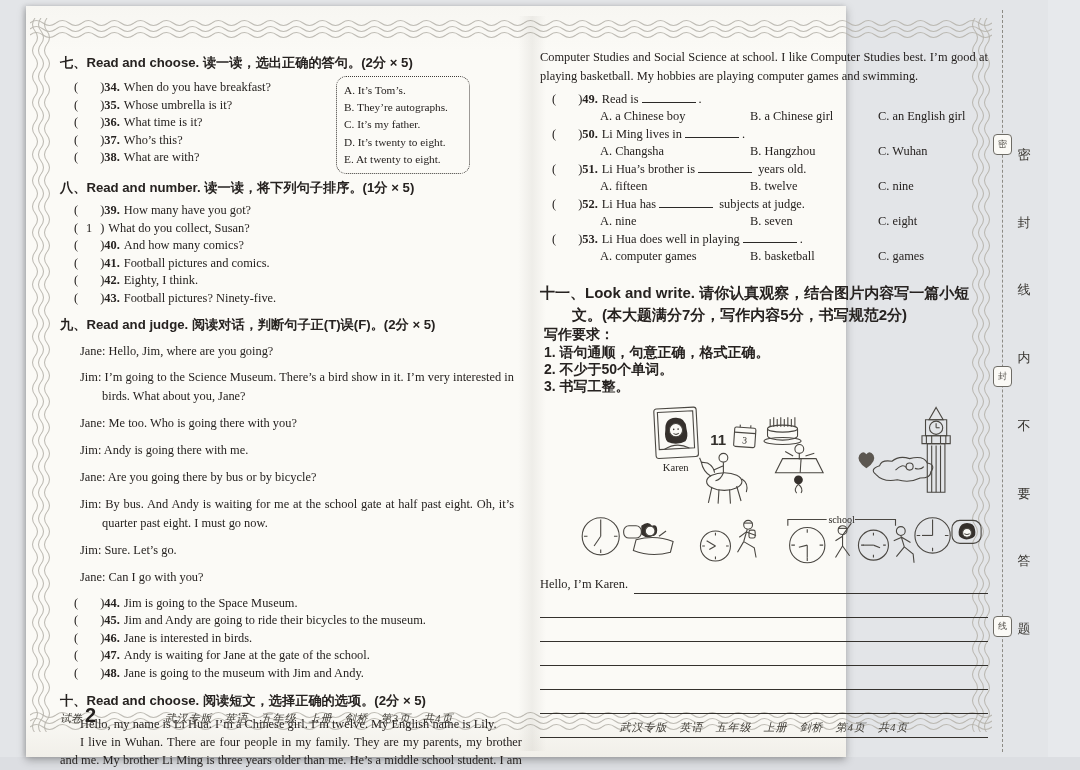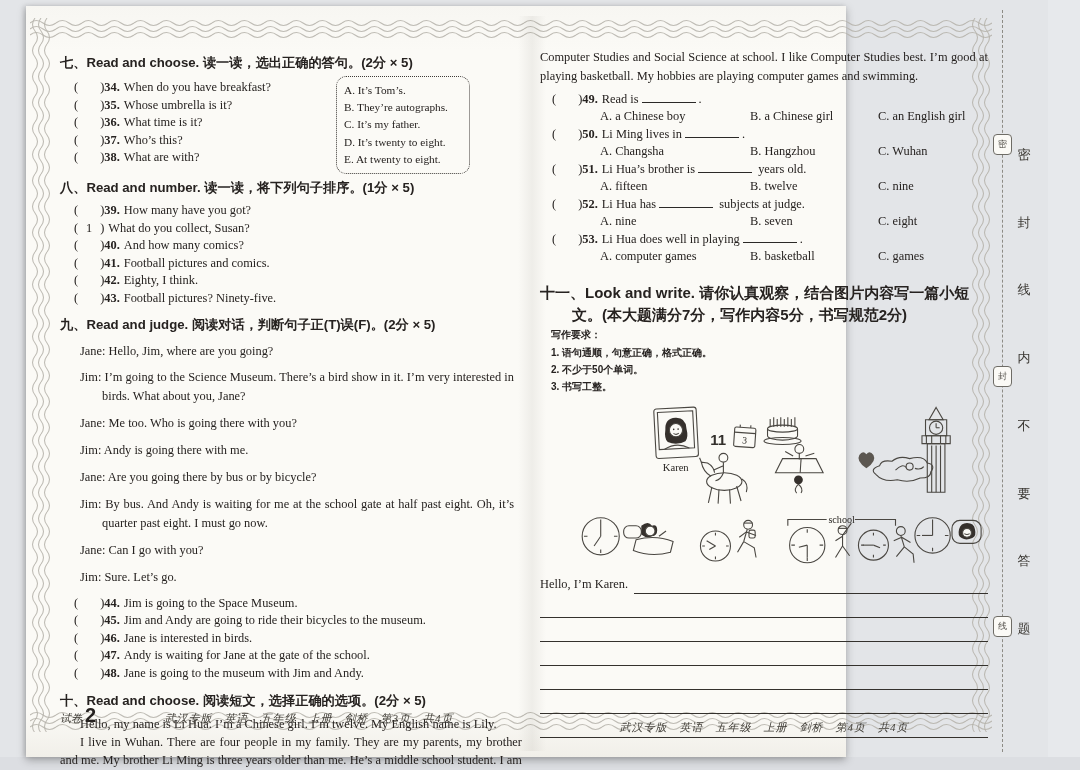--- a/index.html
+++ b/index.html
@@ -33,21 +33,21 @@
     border:1.6px dotted #3e3b37;border-radius:10px;
     padding:5px 7px;font-size:11.3px;line-height:17.2px;background:rgba(251,250,246,.9);
   }
   .dlg{margin:8px;padding-left:34px;text-indent:-22px;line-height:18.9px;text-align:justify;}
   .para{margin:0;text-indent:20px;text-align:justify;line-height:18.3px;}
   .intro{margin:0;text-align:justify;line-height:18.6px;}
   .q .stem{height:17.5px;line-height:17.5px;padding-left:12px;white-space:nowrap;}
   .q .opts{height:17.5px;line-height:17.5px;margin-left:60px;display:grid;grid-template-columns:150px 128px auto;}
   .blank{display:inline-block;width:54px;border-bottom:1px solid #2b2927;height:12px;margin:0 3px;vertical-align:baseline;}
   .h11{font-family:"Liberation Sans",sans-serif;font-weight:700;font-size:15px;line-height:22px;margin:17px 0 0 0;padding-left:32px;text-indent:-32px;}
-  .reqs{font-family:"Liberation Sans",sans-serif;font-weight:700;font-size:10px;line-height:17.4px;margin-left:11px;}
+  .reqs{font-family:"Liberation Sans",sans-serif;font-weight:700;font-size:14px;line-height:17.4px;margin-left:4px;}
   .reqs .rline{font-weight:600;}
   .sketch{display:block;margin:6px 0 2px 36px;}
   .sketch *{vector-effect:non-scaling-stroke;}
   .wfirst{display:flex;align-items:flex-end;height:22px;margin-top:2px;}
   .wfill{flex:1;border-bottom:1px solid #34312d;margin-left:6px;height:1px;}
   .wline{height:23px;border-bottom:1px solid #34312d;}
   
   .footer-left{position:absolute;left:34px;top:698px;width:462px;display:flex;align-items:baseline;}
   .tl{font-size:11px;font-style:italic;color:#43403a;}
   .tn{font-size:20px;font-family:"Liberation Sans",sans-serif;margin-left:3px;}
@@ -163,22 +163,22 @@
 
     <div>
       <p class="hd" style="margin:8px 0 5px 0;">九、Read and judge. 阅读对话，判断句子正(T)误(F)。(2分 × 5)</p>
       <div>
           <p class="dlg">Jane: Hello, Jim, where are you going?</p>
           <p class="dlg">Jim: I’m going to the Science Museum. There’s a bird show in it. I’m very interested in birds. What about you, Jane?</p>
           <p class="dlg">Jane: Me too. Who is going there with you?</p>
           <p class="dlg">Jim: Andy is going there with me.</p>
           <p class="dlg">Jane: Are you going there by bus or by bicycle?</p>
           <p class="dlg">Jim: By bus. And Andy is waiting for me at the school gate at half past eight. Oh, it’s quarter past eight. I must go now.</p>
+          <p class="dlg">Jim: Sure. Let’s go.</p>
           <p class="dlg">Jane: Can I go with you?</p>
-          <p class="dlg">Jim: Sure. Let’s go.</p>
         </div>
       <div style="margin-top:4px;">
           <div class="item">
           <span class="pa">(</span><span class="gap"></span><span class="pa">)</span><b class="qnum">44.</b><span>Jim is going to the Space Museum.</span>
         </div>
           <div class="item">
           <span class="pa">(</span><span class="gap"></span><span class="pa">)</span><b class="qnum">45.</b><span>Jim and Andy are going to ride their bicycles to the museum.</span>
         </div>
           <div class="item">
           <span class="pa">(</span><span class="gap"></span><span class="pa">)</span><b class="qnum">46.</b><span>Jane is interested in birds.</span>

